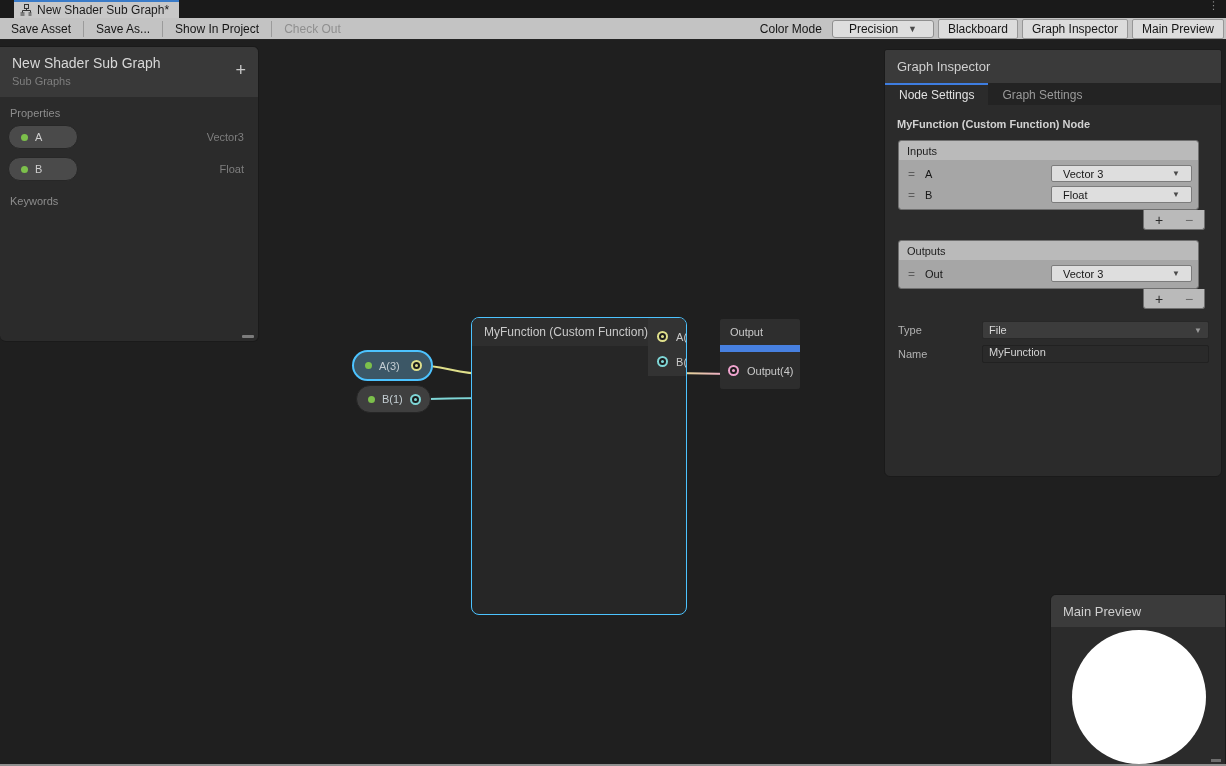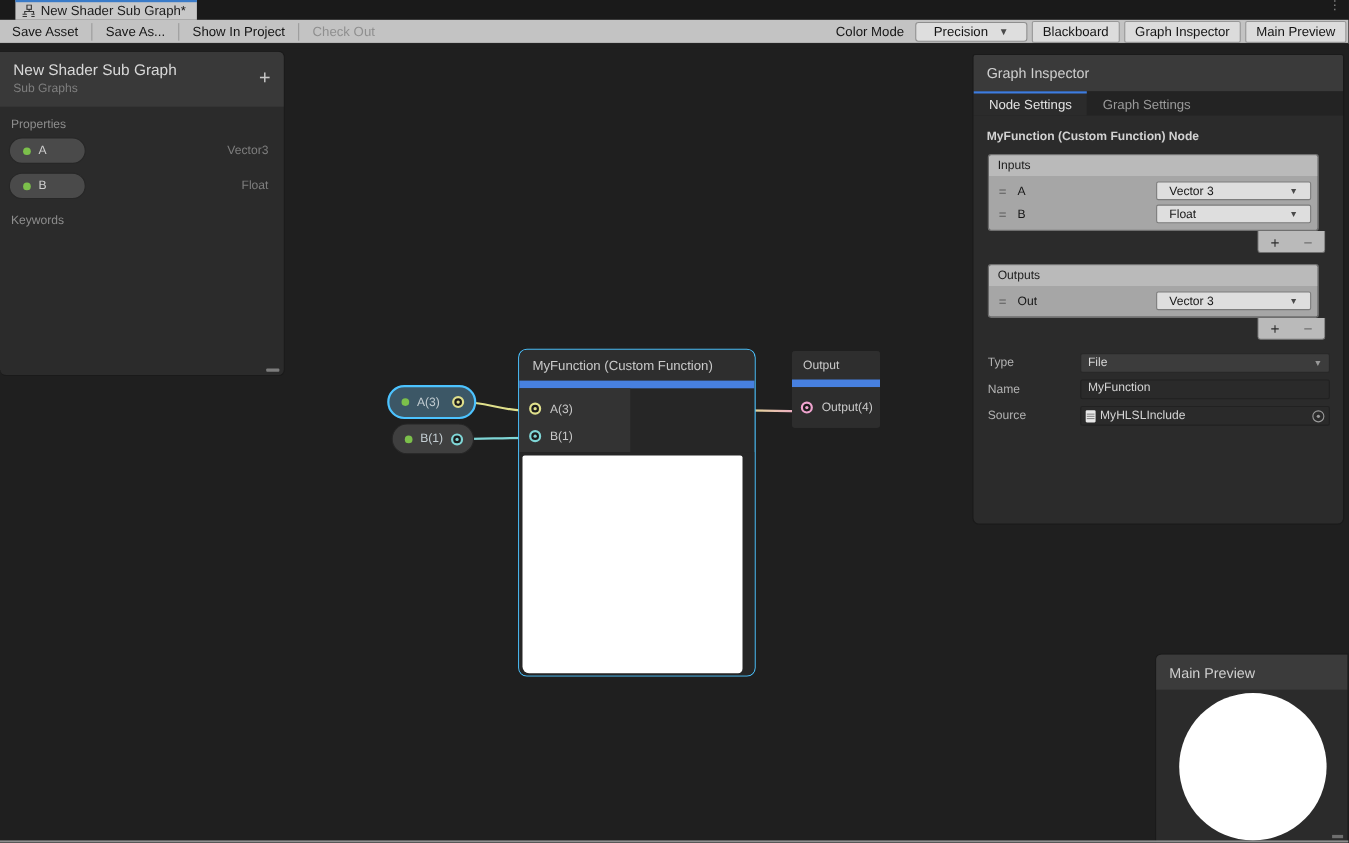--- a/index.html
+++ b/index.html
@@ -93,21 +93,21 @@
   .c-vec3 { color:#dfdf8b; }
   .c-float { color:#7fd6d6; }
   .c-vec4 { color:#efa3ce; }
 
   .prop-node { position:absolute; display:flex; align-items:center; gap:7px; padding:0 9px 0 11px; }
   .prop-a { left:352px; top:306px; width:81px; height:31px; border-radius:16px; background:#3c5766; border:2px solid #4cc3ff; }
   .prop-b { left:356px; top:341px; width:75px; height:28px; border-radius:14px; background:#3f3f3f; border:1px solid #262626; }
   .prop-label { font-size:11px; color:#c3cdd2; flex:1; }
 
   .fn-node { position:absolute; left:471px; top:273px; width:216px; height:298px; border:1px solid #4cc3ff;
-             border-radius:8px; background:#262626; overflow:hidden; display:flex; flex-direction:column; }
+             border-radius:8px; background:#262626; overflow:hidden; display:flex; }
   .node-title { height:28px; background:#2e2e2e; display:flex; align-items:center; padding-left:12px; font-size:12px; color:#cacaca; flex:none; }
   .node-blue-bar { height:7px; background:#4780e0; flex:none; }
   .fn-ports { height:58px; display:flex; flex:none; }
   .fn-in-col { width:101px; background:#333333; padding-top:6px; }
   .fn-in-row { height:25px; display:flex; align-items:center; gap:8px; padding-left:9px; font-size:11px; color:#c9c9c9; }
   .fn-out-col { flex:1; background:#262626; padding-top:6px; }
   .fn-out-row { height:25px; display:flex; align-items:center; justify-content:flex-end; gap:7px; padding-right:7px; font-size:11px; color:#c9c9c9; }
   .fn-preview { flex:1; background:#262626; position:relative; }
   .fn-preview-quad { position:absolute; left:3px; top:3px; width:200px; height:198px; background:#ffffff; border-radius:2px 2px 4px 6px; }
 
@@ -300,28 +300,20 @@
           <span>File</span>
           <span class="arrow">▼</span>
         </div>
       </div>
       <div class="gi-frow">
         <span class="gi-flabel">Name</span>
         <div class="dark-input">
           <span>MyFunction</span>
         </div>
       </div>
-      <div class="gi-frow">
-        <span class="gi-flabel">Source</span>
-        <div class="obj-field">
-          <span class="doc-icon"></span>
-          <span>MyHLSLInclude</span>
-          <span class="picker-icon"></span>
-        </div>
-      </div>
     </div>
   </div>
 
   <div class="main-preview">
     <div class="mp-header">Main Preview</div>
     <div class="mp-sphere"></div>
     <div class="mp-resize"></div>
   </div>
 
   <div class="win-bottom-edge"></div>

